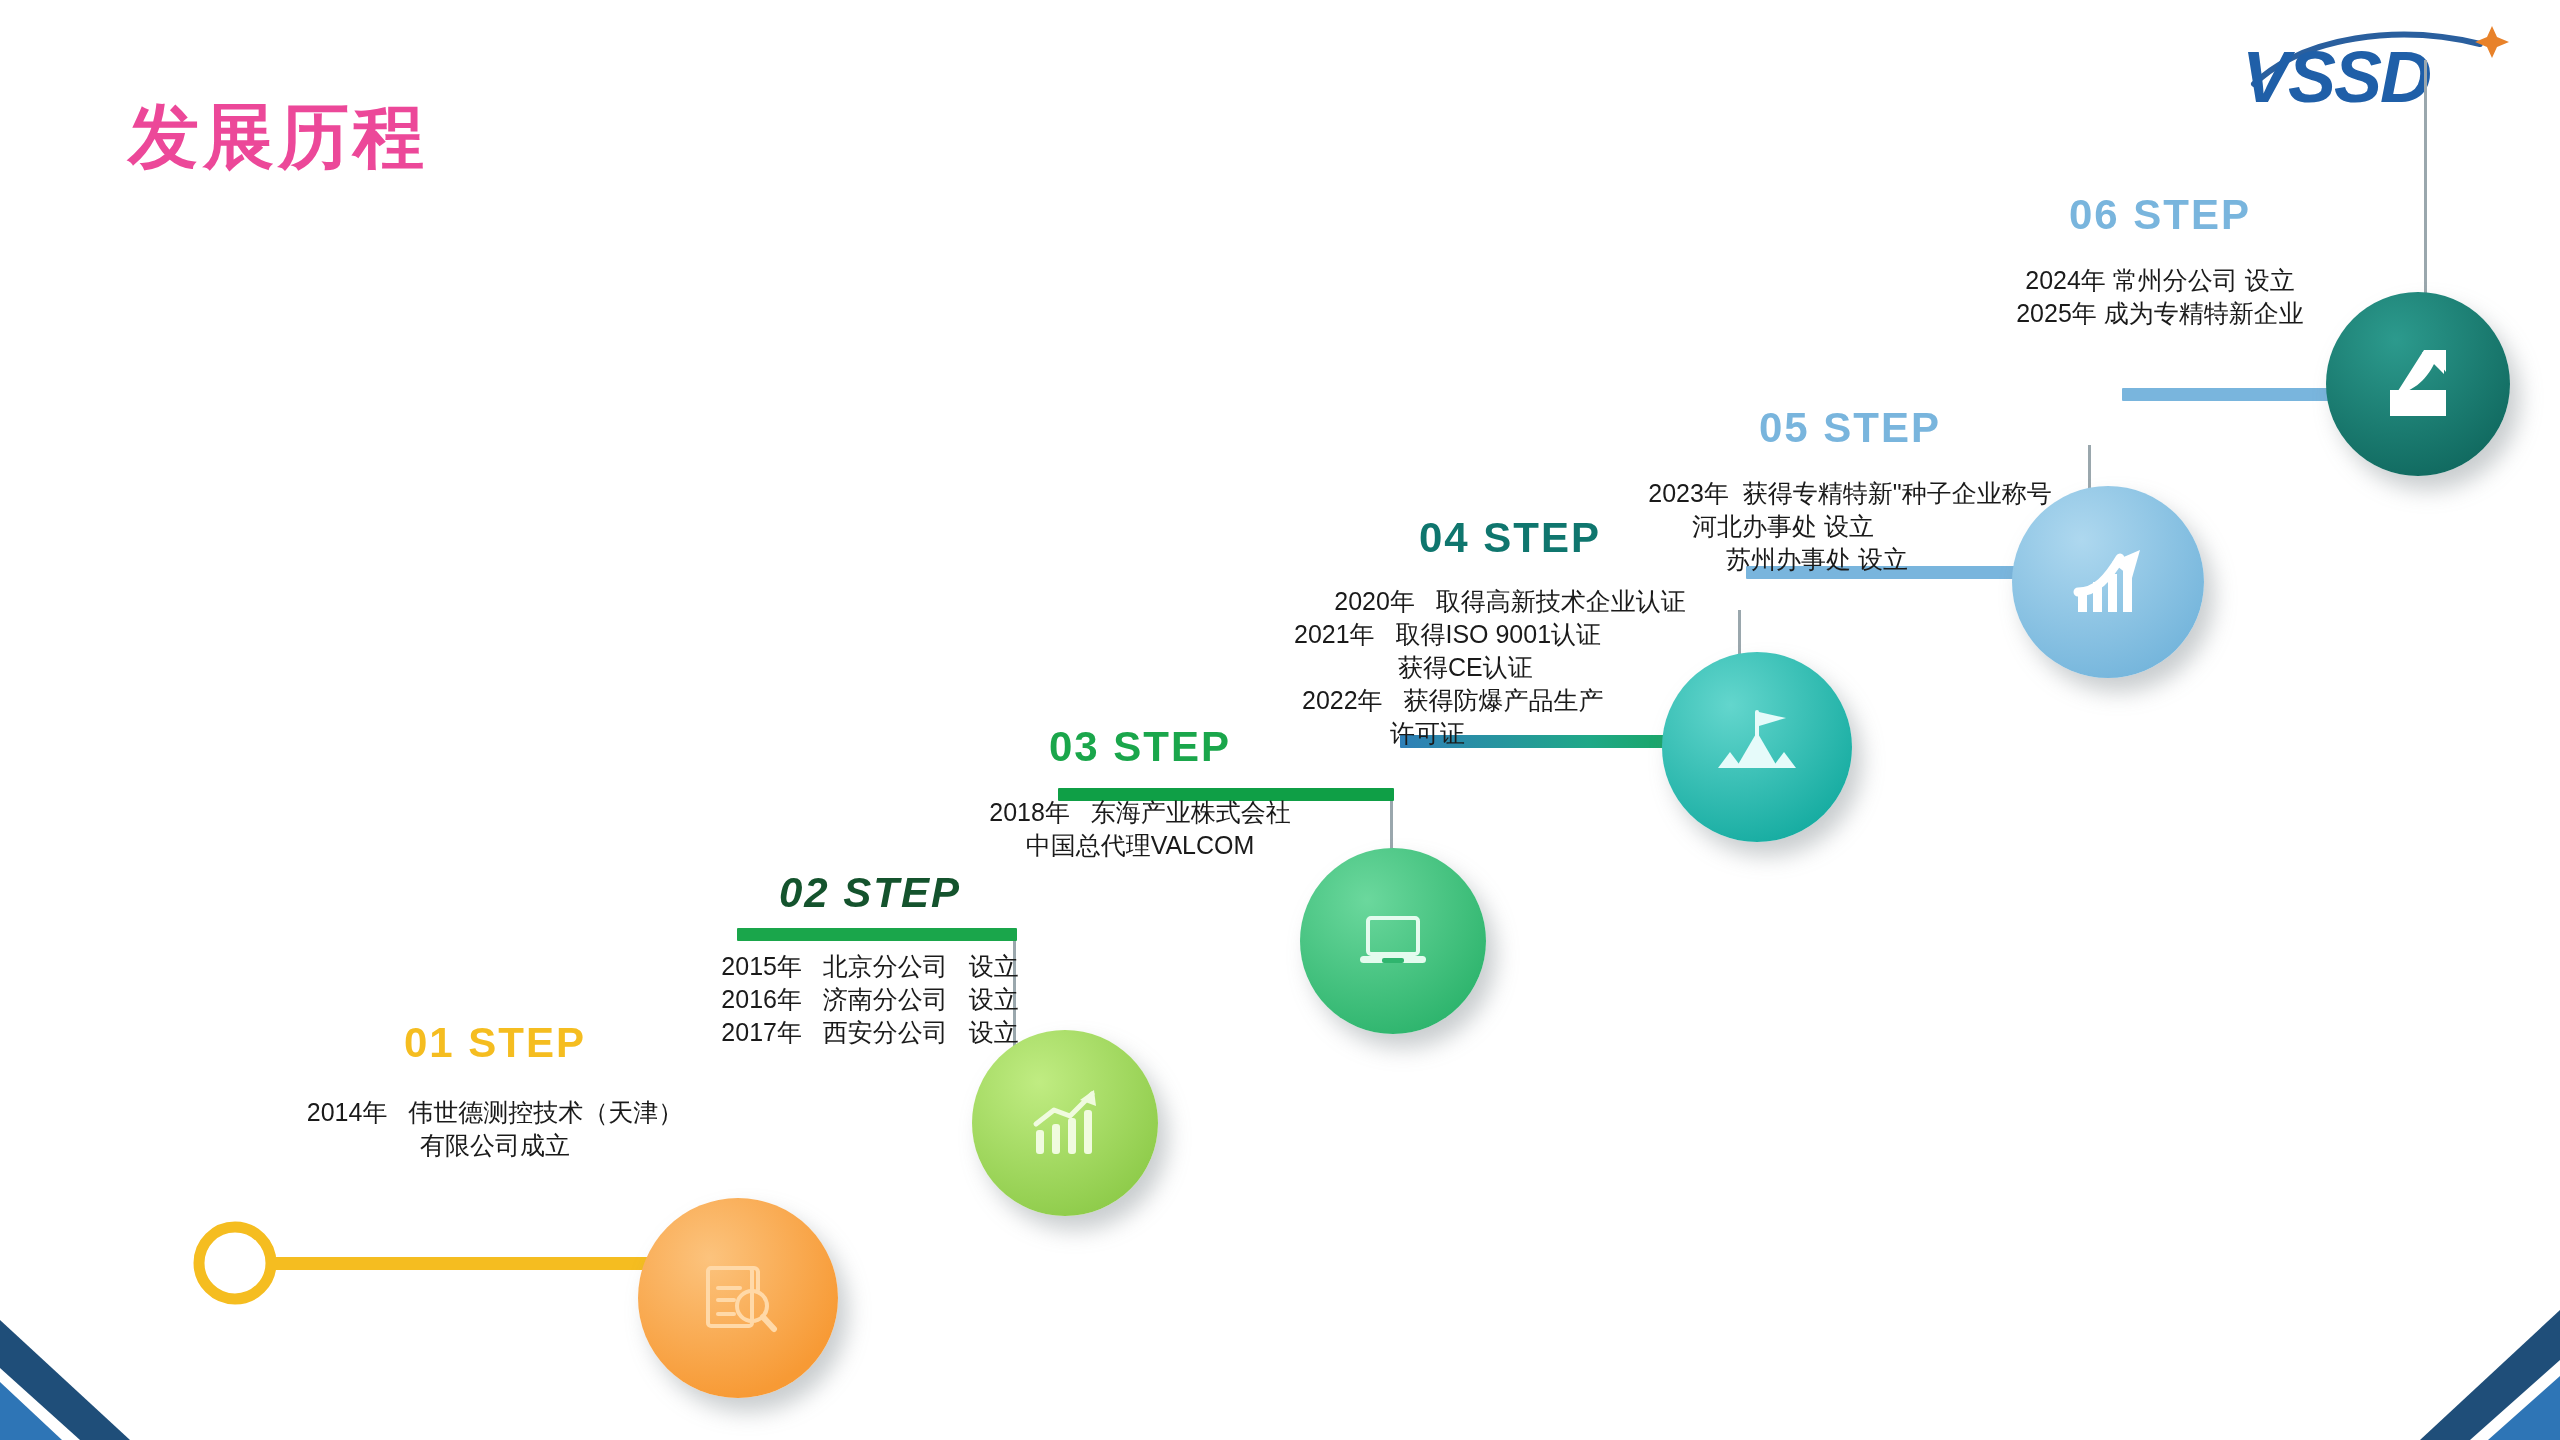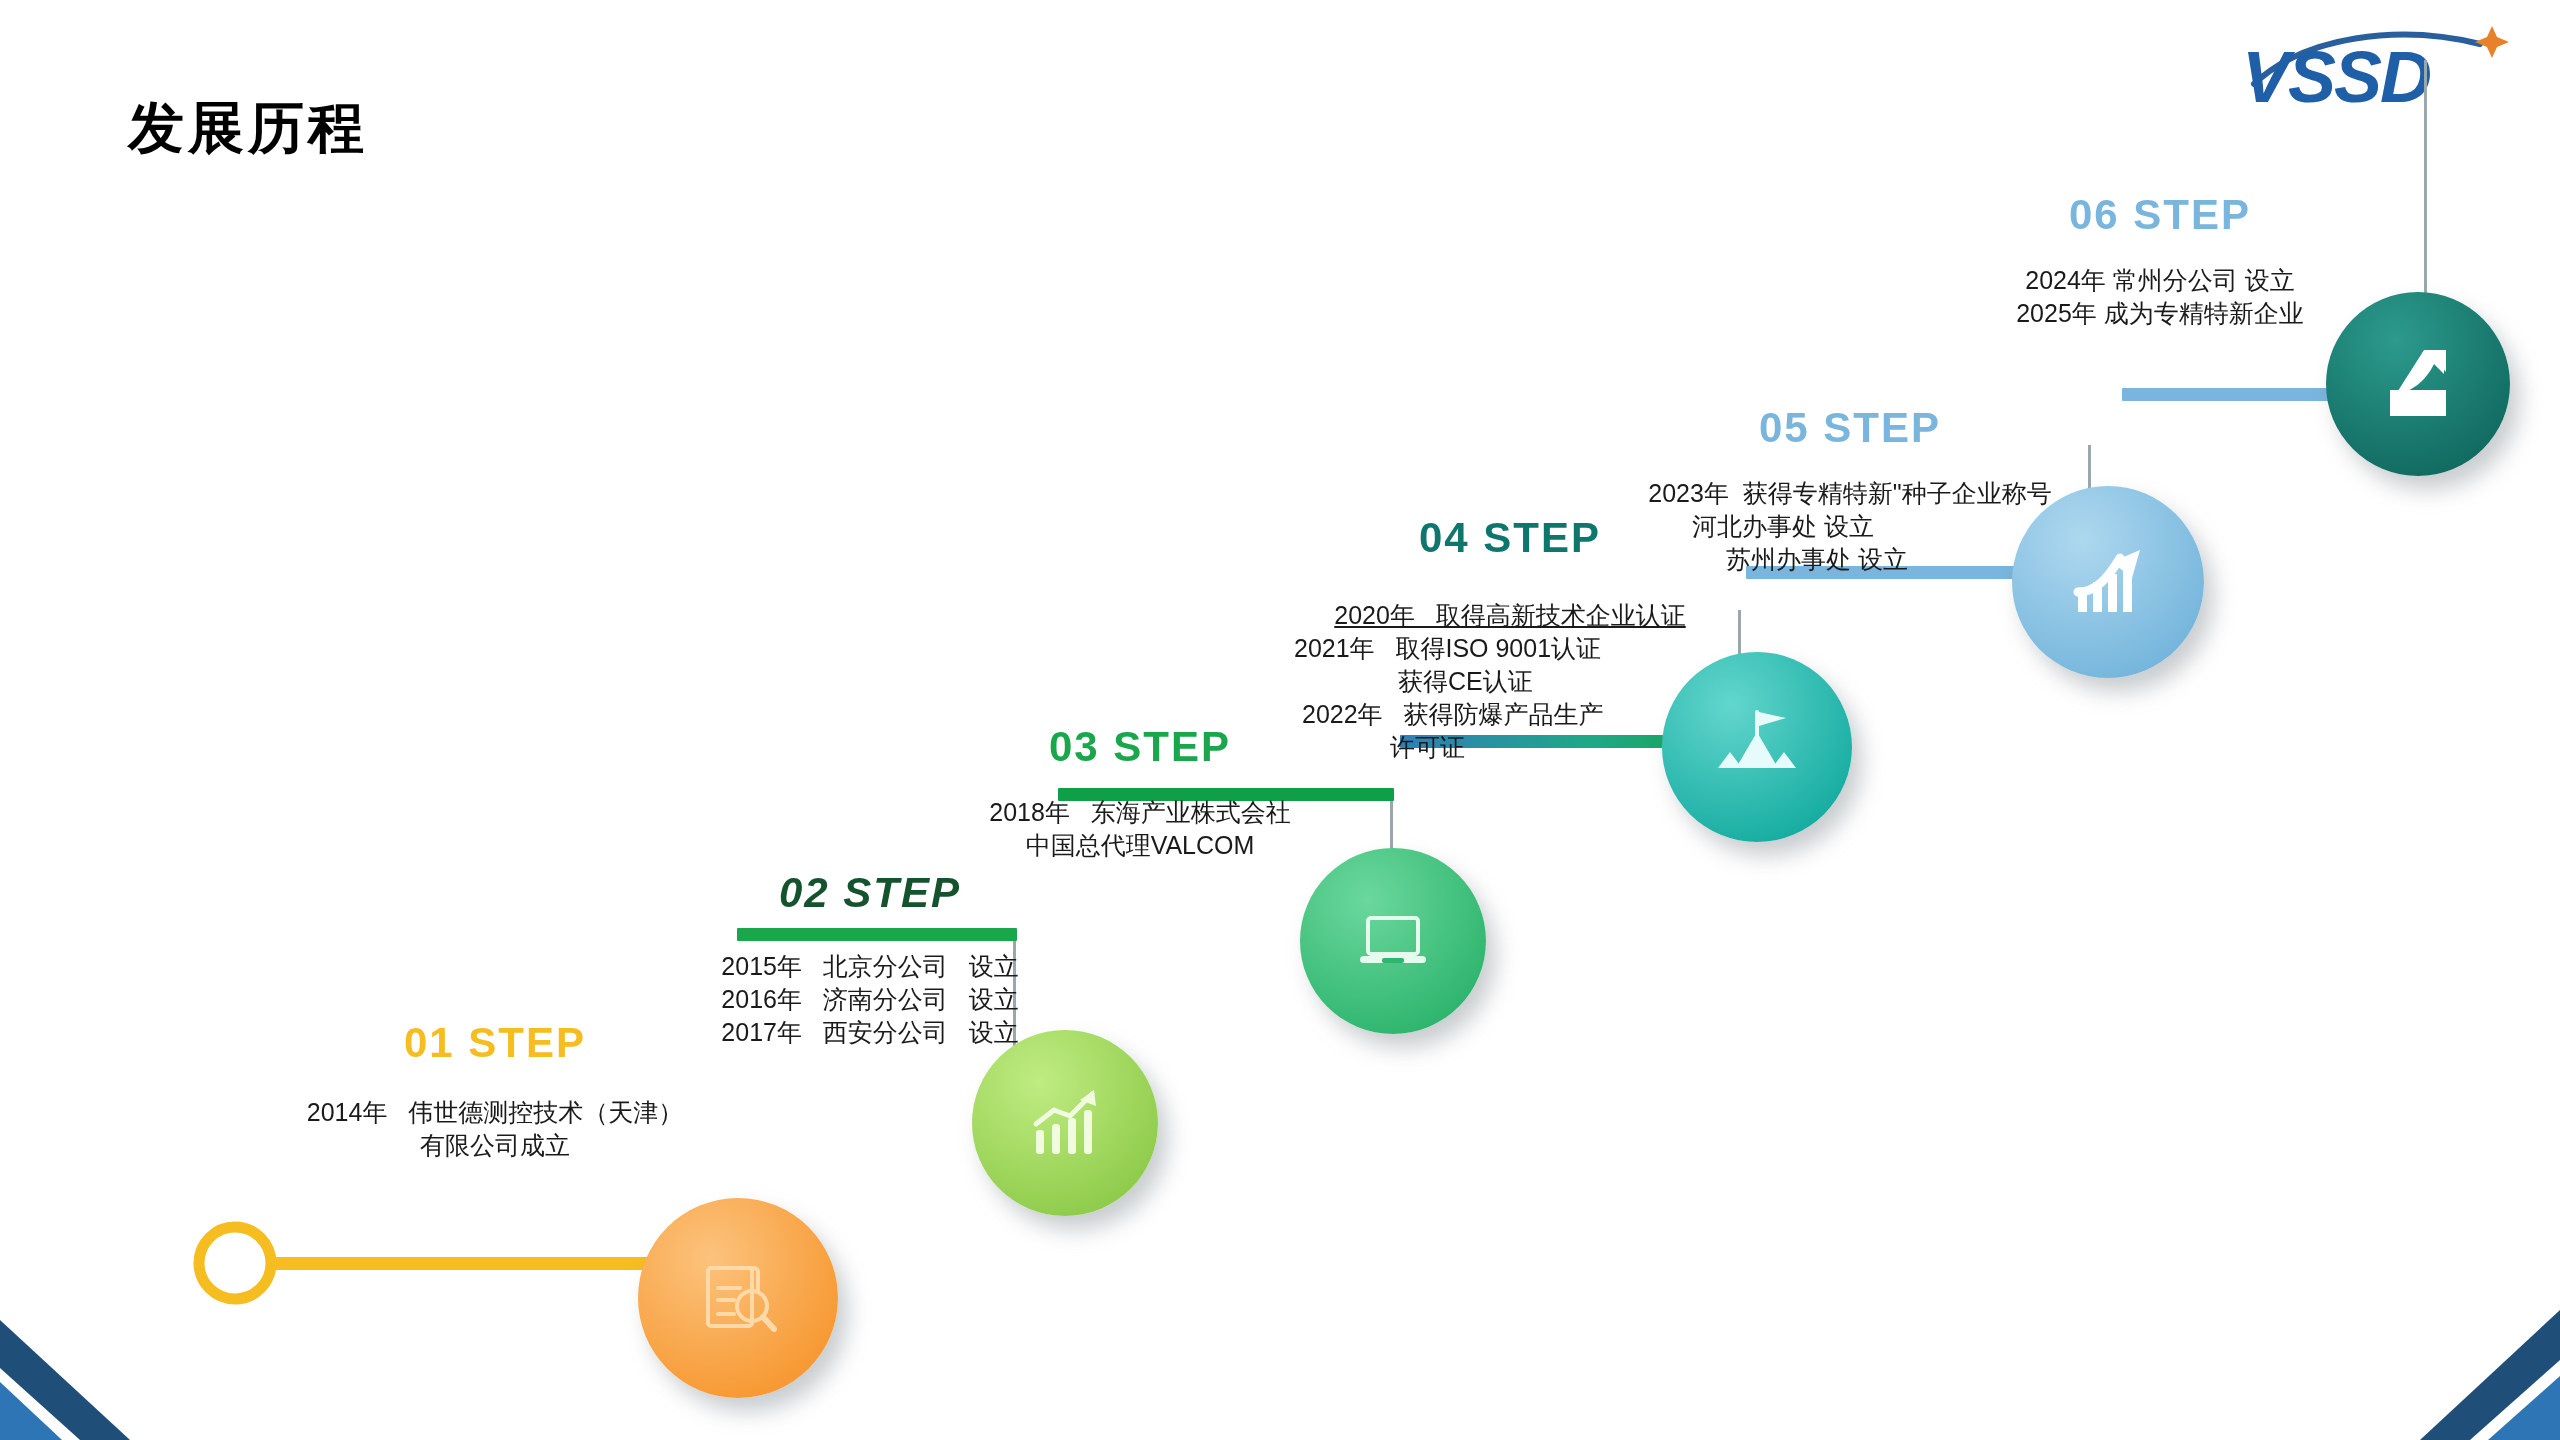--- a/index.html
+++ b/index.html
@@ -27,23 +27,23 @@
     position: absolute; right: 0; bottom: 0;
     width: 200px; height: 150px;
     overflow: hidden;
     pointer-events: none;
   }
 
   
   #page-title {
     position: absolute;
     left: 128px; top: 96px;
-    font-size: 56px;
+    font-size: 71px;
     font-weight: bold;
-    color: #000000;
+    color: #ec4899;
     letter-spacing: 4px;
     line-height: 1.15;
     white-space: nowrap;
   }
 
   
   #logo {
     position: absolute;
     right: 36px; top: 18px;
     width: 290px; height: 92px;
@@ -196,21 +196,21 @@
       <rect x="10" y="58" width="66" height="7" rx="3.5" fill="#e4fbee"></rect>
       <rect x="32" y="60" width="22" height="5" rx="2" fill="#2fb56e"></rect>
     </svg>
   </div>
 
   <div class="stem" style="left:1738px; top:610px; height:130px;"></div>
   <div class="bar" style="left:1400px; top:735px; width:344px; background:linear-gradient(90deg,#2f7fb8 0%, #1fa887 55%, #16a34a 100%);"></div>
 
   <div class="step" style="left:1270px; top:515px; width:480px; text-align:center;">
     <div class="step-label" style="color:#0f766e;">04  STEP</div>
-    <div class="step-desc" style="margin-top:38px;text-decoration:underline;">2020年   取得高新技术企业认证</div>
+    <div class="step-desc" style="margin-top:24px;">2020年   取得高新技术企业认证</div>
     <div class="step-desc" style="text-align:left; margin-left:24px;">2021年   取得ISO 9001认证</div>
     <div class="step-desc" style="text-align:left; margin-left:128px;">获得CE认证</div>
     <div class="step-desc" style="text-align:left; margin-left:32px;">2022年   获得防爆产品生产</div>
     <div class="step-desc" style="text-align:left; margin-left:120px;">许可证</div>
   </div>
 
   <div class="node" style="left:1662px; top:652px; width:190px; height:190px; background:radial-gradient(circle at 36% 28%, #63d6cd, #18ada2 78%);">
     <svg width="90" height="90" viewBox="0 0 90 90">
       <g fill="#e6fbfa">
         <polygon points="45,30 66,66 24,66"></polygon>

